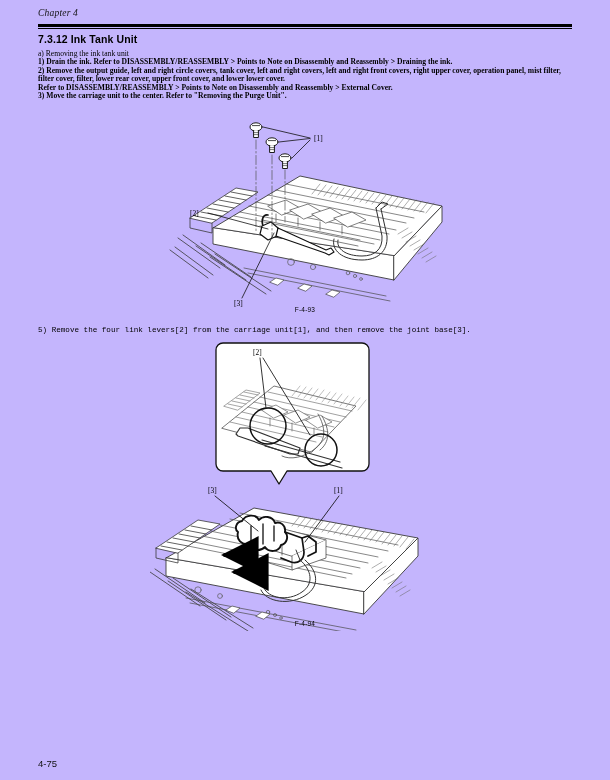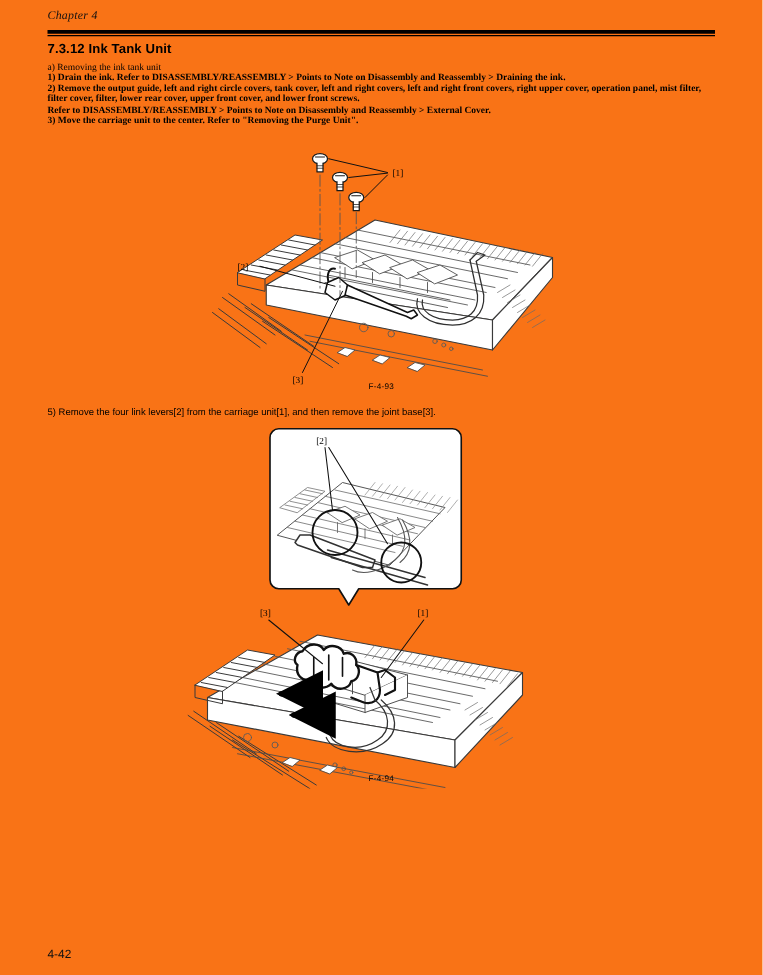--- a/index.html
+++ b/index.html
@@ -2,21 +2,21 @@
 <html><head>
 <meta charset="utf-8">
 <title>Service Manual Page</title>
 <style>
   html,body{margin:0;padding:0;background:#fff;}
   body{
     width:610px;height:780px;position:relative;overflow:hidden;
     font-family:"Liberation Serif", serif;color:#000;
     -webkit-font-smoothing:antialiased;
   }
-  .page{position:absolute;inset:0;background:#f97316;}
+  .page{position:absolute;inset:0;background:#c4b5fd;}
 
   
   .header{position:absolute;left:38px;top:8px;width:534px;}
   .header-chapter{
     font-family:"Liberation Serif", serif;font-style:italic;font-size:9.5px;
     letter-spacing:.2px;color:#111;
   }
   .rule-thick{position:absolute;left:38px;top:24px;width:534px;height:2.6px;background:#000;}
   .rule-thin{position:absolute;left:38px;top:27.6px;width:534px;height:0.8px;background:#000;}
 
@@ -31,21 +31,21 @@
     font-family:"Liberation Serif", serif;font-weight:normal;font-size:7.6px;
   }
   .steps{position:absolute;left:38px;top:58px;width:534px;}
   .step{
     font-family:"Liberation Serif", serif;font-size:7.6px;line-height:8.55px;
     white-space:nowrap;
     font-weight:bold;
   }
   .step5{
     position:absolute;left:38px;top:326px;
-    font-family:Liberation Sans, sans-serif;font-size:7.6px;line-height:8.6px;white-space:nowrap;
+    font-family:Liberation Mono, monospace;font-size:7.6px;line-height:8.6px;white-space:nowrap;
   }
 
   
   .folio{
     position:absolute;left:38px;top:758px;
     font-family:"Liberation Sans", sans-serif;font-size:9.5px;color:#111;
   }
 
   
   .fig{position:absolute;}
@@ -71,21 +71,21 @@
   </div>
   <div class="rule-thick"></div>
   <div class="rule-thin"></div>
 
   <div class="sec-title">7.3.12 Ink Tank Unit</div>
   <div class="sub-title">a) Removing the ink tank unit</div>
 
   <div class="steps">
     <div class="step">1) Drain the ink. Refer to DISASSEMBLY/REASSEMBLY &gt; Points to Note on Disassembly and Reassembly &gt; Draining the ink.</div>
     <div class="step">2) Remove the output guide, left and right circle covers, tank cover, left and right covers, left and right front covers, right upper cover, operation panel, mist filter,</div>
-    <div class="step">filter cover, filter, lower rear cover, upper front cover, and lower front screws.</div>
+    <div class="step">filter cover, filter, lower rear cover, upper front cover, and lower lower cover.</div>
     <div class="step">Refer to DISASSEMBLY/REASSEMBLY &gt; Points to Note on Disassembly and Reassembly &gt; External Cover.</div>
     <div class="step">3) Move the carriage unit to the center. Refer to "Removing the Purge Unit".</div>
   </div>
 
   <div class="fig fig1">
     <svg viewBox="0 0 310 205" xmlns="http://www.w3.org/2000/svg">
       <defs>
         <g id="screw1">
           <ellipse cx="0" cy="0" rx="6" ry="4.2" fill="#fff" stroke="#1a1a1a" stroke-width="1"></ellipse>
           <path d="M-3.6,-1.4 L3.6,-1.4" stroke="#1a1a1a" stroke-width="0.8"></path>
@@ -458,15 +458,15 @@
           <path d="M65,160 L108,195"></path>
           <path d="M189,160 L155,206"></path>
         </g>
         <text class="lbl" x="58" y="157">[3]</text>
         <text class="lbl" x="184" y="157">[1]</text>
       </g>
     </svg>
   </div>
   <div class="fig-cap cap2">F-4-94</div>
 
-  <div class="folio">4-42</div>
+  <div class="folio">4-75</div>
 
 </div>
 
 </body></html>

